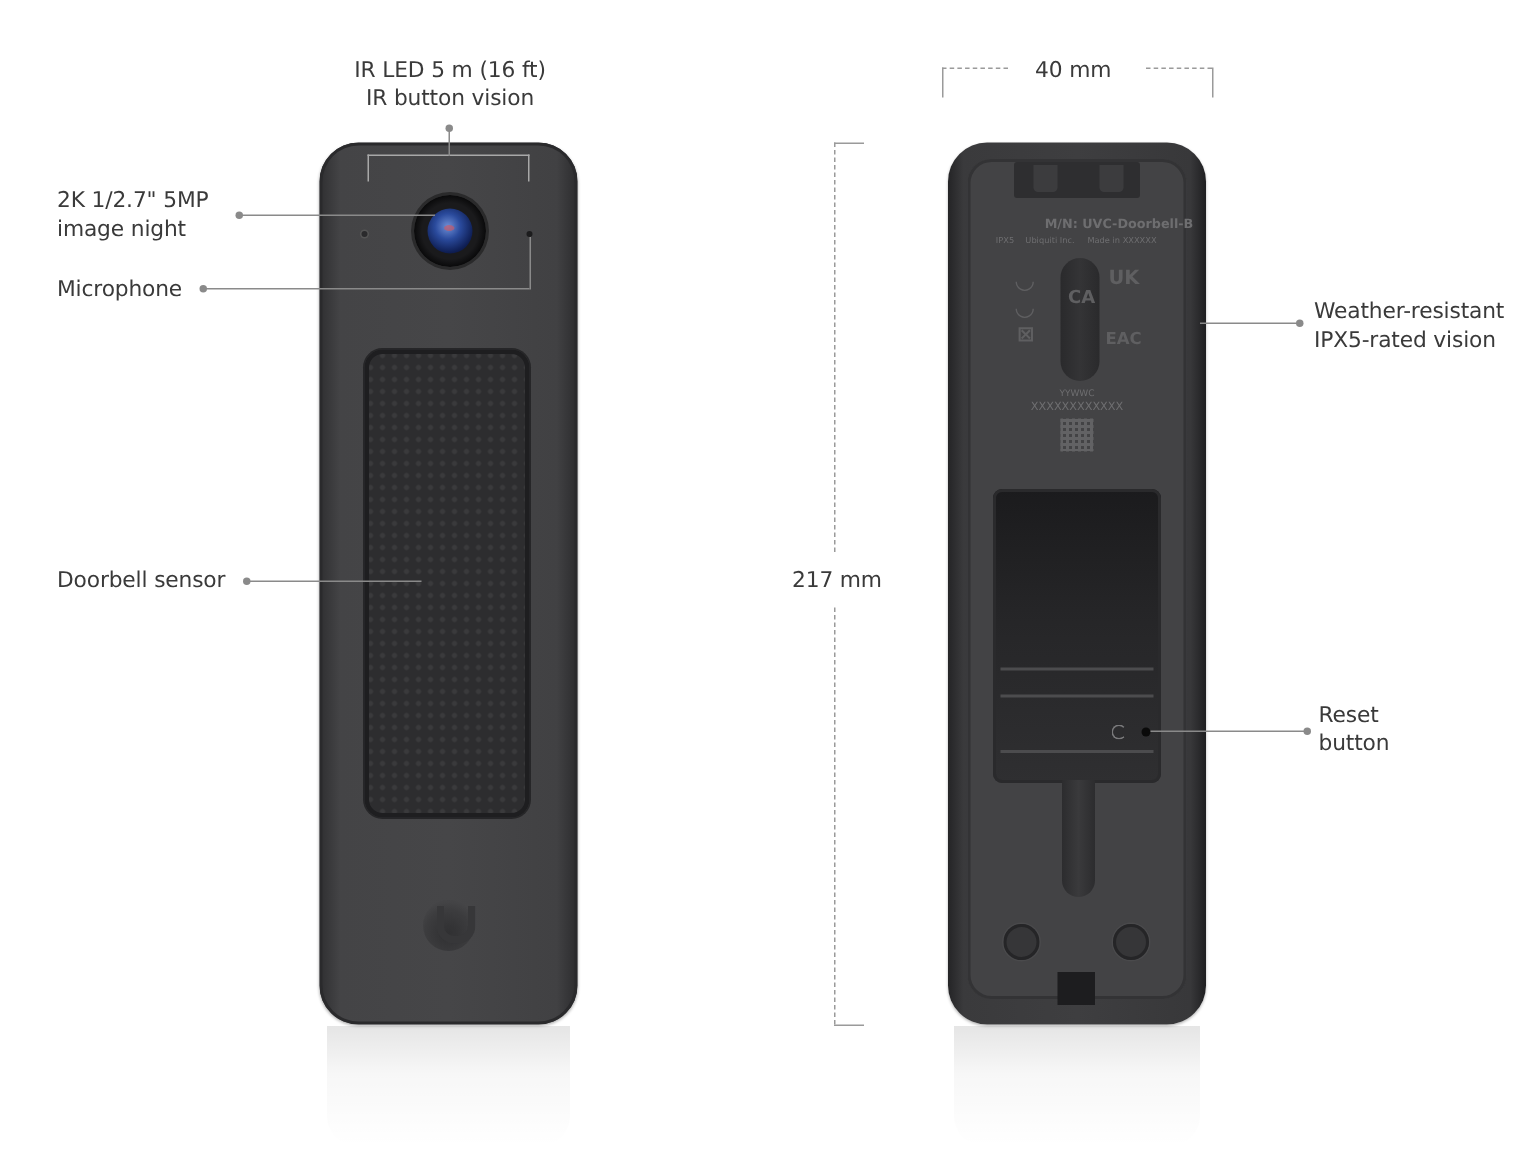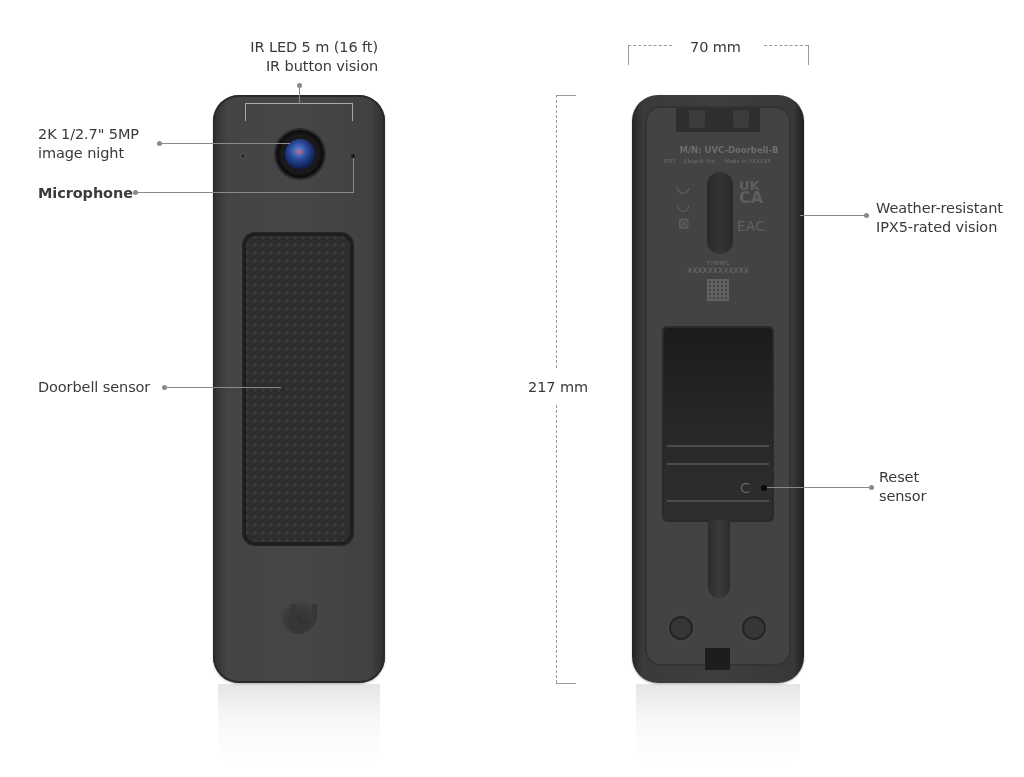--- a/index.html
+++ b/index.html
@@ -77,64 +77,64 @@
   <div class="ir-bracket" style="left:245px; top:103px; width:108px; height:18px;"></div>
   <div class="lens-outer"></div>
   <div class="lens-inner"></div>
   <div class="lens-glint"></div>
   <div class="pinhole" style="left:241px; top:154px; background:#2a2a2c; box-shadow:0 0 0 1px #555;"></div>
   <div class="pinhole" style="left:351px; top:154px;"></div>
   <div class="button-panel"></div>
   <div class="logo-u"></div>
 </div>
 
-<div class="label center" style="left:222px; top:38px; width:156px;text-align:right;">
+<div class="label center" style="left:222px; top:38px; width:156px;">
   <div>IR LED 5 m (16 ft)</div>
   <div>IR button vision</div>
 </div>
 <div class="dot" style="left:297px; top:83px;"></div>
 <div class="leader" style="left:299px; top:86px; width:1px; height:18px;"></div>
 
 <div class="label" style="left:38px; top:125px;">
   <div>2K 1/2.7" 5MP</div>
   <div>image night</div>
 </div>
 <div class="dot" style="left:157px; top:141px;"></div>
 <div class="leader" style="left:160px; top:143px; width:130px; height:1px;"></div>
 
-<div class="label" style="left:38px; top:184px;font-weight:bold;">Microphone</div>
+<div class="label" style="left:38px; top:184px;">Microphone</div>
 <div class="dot" style="left:133px; top:190px;"></div>
 <div class="leader" style="left:136px; top:192px; width:217px; height:1px;"></div>
 <div class="leader" style="left:353px; top:158px; width:1px; height:35px;"></div>
 
 <div class="label" style="left:38px; top:378px;">Doorbell sensor</div>
 <div class="dot" style="left:162px; top:385px;"></div>
 <div class="leader" style="left:165px; top:387px; width:116px; height:1px;"></div>
 
 <div>
   <div class="back"></div>
   <div class="back-reflect"></div>
   <div class="back-inner"></div>
   <div class="top-notch"></div>
   <div class="tab" style="left:689px;"></div>
   <div class="tab" style="left:733px;"></div>
 
-  <div class="back-text" style="left:663px; top:145px; width:132px; font-size:8.5px; font-weight:bold;">M/N: UVC-Doorbell-B</div>
+  <div class="back-text" style="left:680px; top:145px; width:132px; font-size:8.5px; font-weight:bold;">M/N: UVC-Doorbell-B</div>
   <div class="back-text" style="left:660px; top:158px; width:20px; font-size:5.5px;">IPX5</div>
   <div class="back-text" style="left:680px; top:158px; width:40px; font-size:5.5px;">Ubiquiti Inc.</div>
   <div class="back-text" style="left:720px; top:158px; width:56px; font-size:5.5px;">Made in XXXXXX</div>
 
   <div class="slot"></div>
 
   <div class="cert" style="left:677px; top:180px; font-size:16px; line-height:14px;">◡</div>
   <div class="cert" style="left:677px; top:198px; font-size:16px; line-height:14px;">◡</div>
   <div class="cert" style="left:678px; top:216px; font-size:14px; line-height:14px;">⊠</div>
   <div class="cert" style="left:739px; top:180px; font-size:13px; line-height:12px;">UK</div>
-  <div class="cert" style="left:739px; top:192px; font-size:16px; line-height:12px;">CA</div>
-  <div class="cert" style="left:737px; top:218px; font-size:14px; line-height:16px; font-weight:normal;">EAC</div>
+  <div class="cert" style="left:712px; top:192px; font-size:12px; line-height:12px;">CA</div>
+  <div class="cert" style="left:737px; top:218px; font-size:11px; line-height:16px; font-weight:bold;">EAC</div>
 
   <div class="back-text" style="left:690px; top:259px; width:56px; font-size:6px;">YYWWC</div>
   <div class="back-text" style="left:680px; top:266px; width:76px; font-size:7.5px;">XXXXXXXXXXXX</div>
   <div class="qr"></div>
   <div class="poe-badge">PoE IN ⚡</div>
 
   <div class="cavity"></div>
   <div class="ridge" style="top:445px;"></div>
   <div class="ridge" style="top:463px;"></div>
   <div class="ridge" style="top:500px;"></div>
@@ -151,27 +151,27 @@
 <div class="dot" style="left:864px; top:213px;"></div>
 <div class="label" style="left:876px; top:199px;">
   <div>Weather-resistant</div>
   <div>IPX5-rated vision</div>
 </div>
 
 <div class="leader" style="left:767px; top:487px; width:104px; height:1px;"></div>
 <div class="dot" style="left:869px; top:485px;"></div>
 <div class="label" style="left:879px; top:468px;">
   <div>Reset</div>
-  <div>sensor</div>
+  <div>button</div>
 </div>
 
 <div>
   <div class="dim-tick" style="left:628px; top:45px; height:20px;"></div>
   <div class="dim-h" style="left:628px; top:45px; width:44px;"></div>
-  <div class="label" style="left:690px; top:38px; font-size:14.5px;">70 mm</div>
+  <div class="label" style="left:690px; top:38px; font-size:14.5px;">40 mm</div>
   <div class="dim-h" style="left:764px; top:45px; width:44px;"></div>
   <div class="dim-tick" style="left:808px; top:45px; height:20px;"></div>
 </div>
 
 <div>
   <div class="dim-cap" style="left:556px; top:95px; width:20px;"></div>
   <div class="dim-v" style="left:556px; top:95px; height:273px;"></div>
   <div class="label" style="left:528px; top:378px;">217 mm</div>
   <div class="dim-v" style="left:556px; top:405px; height:278px;"></div>
   <div class="dim-cap" style="left:556px; top:683px; width:20px;"></div>

